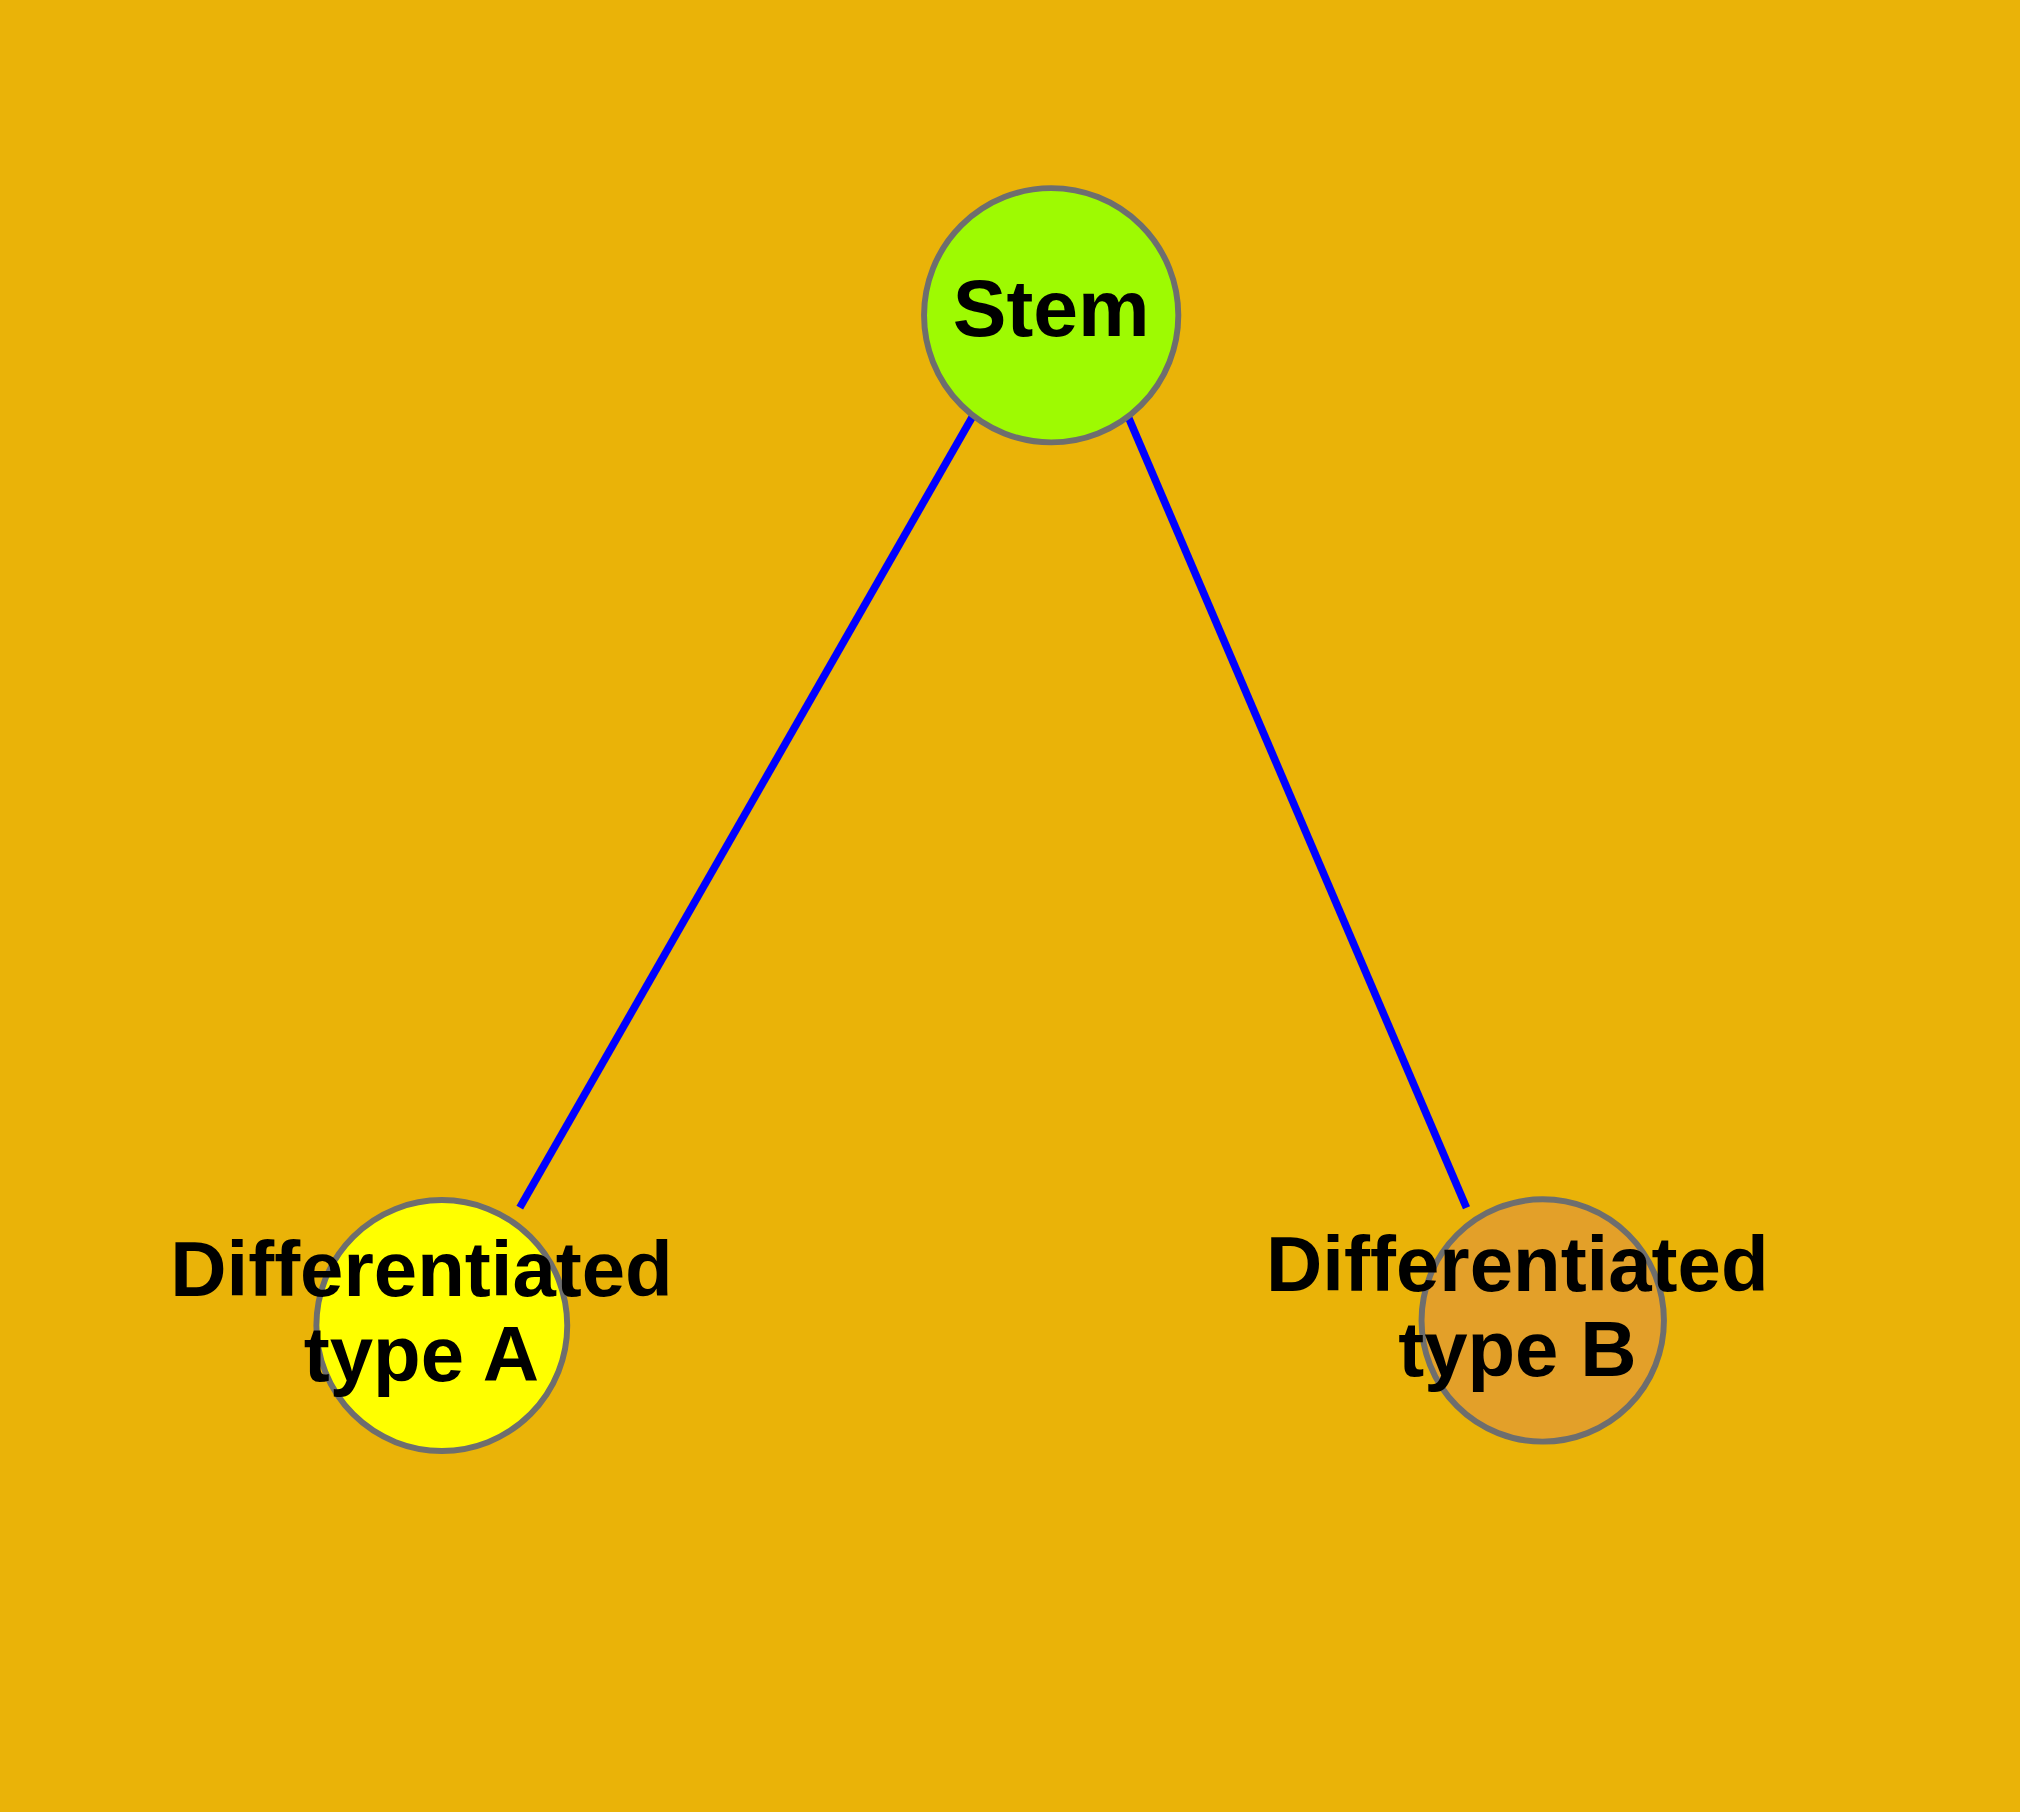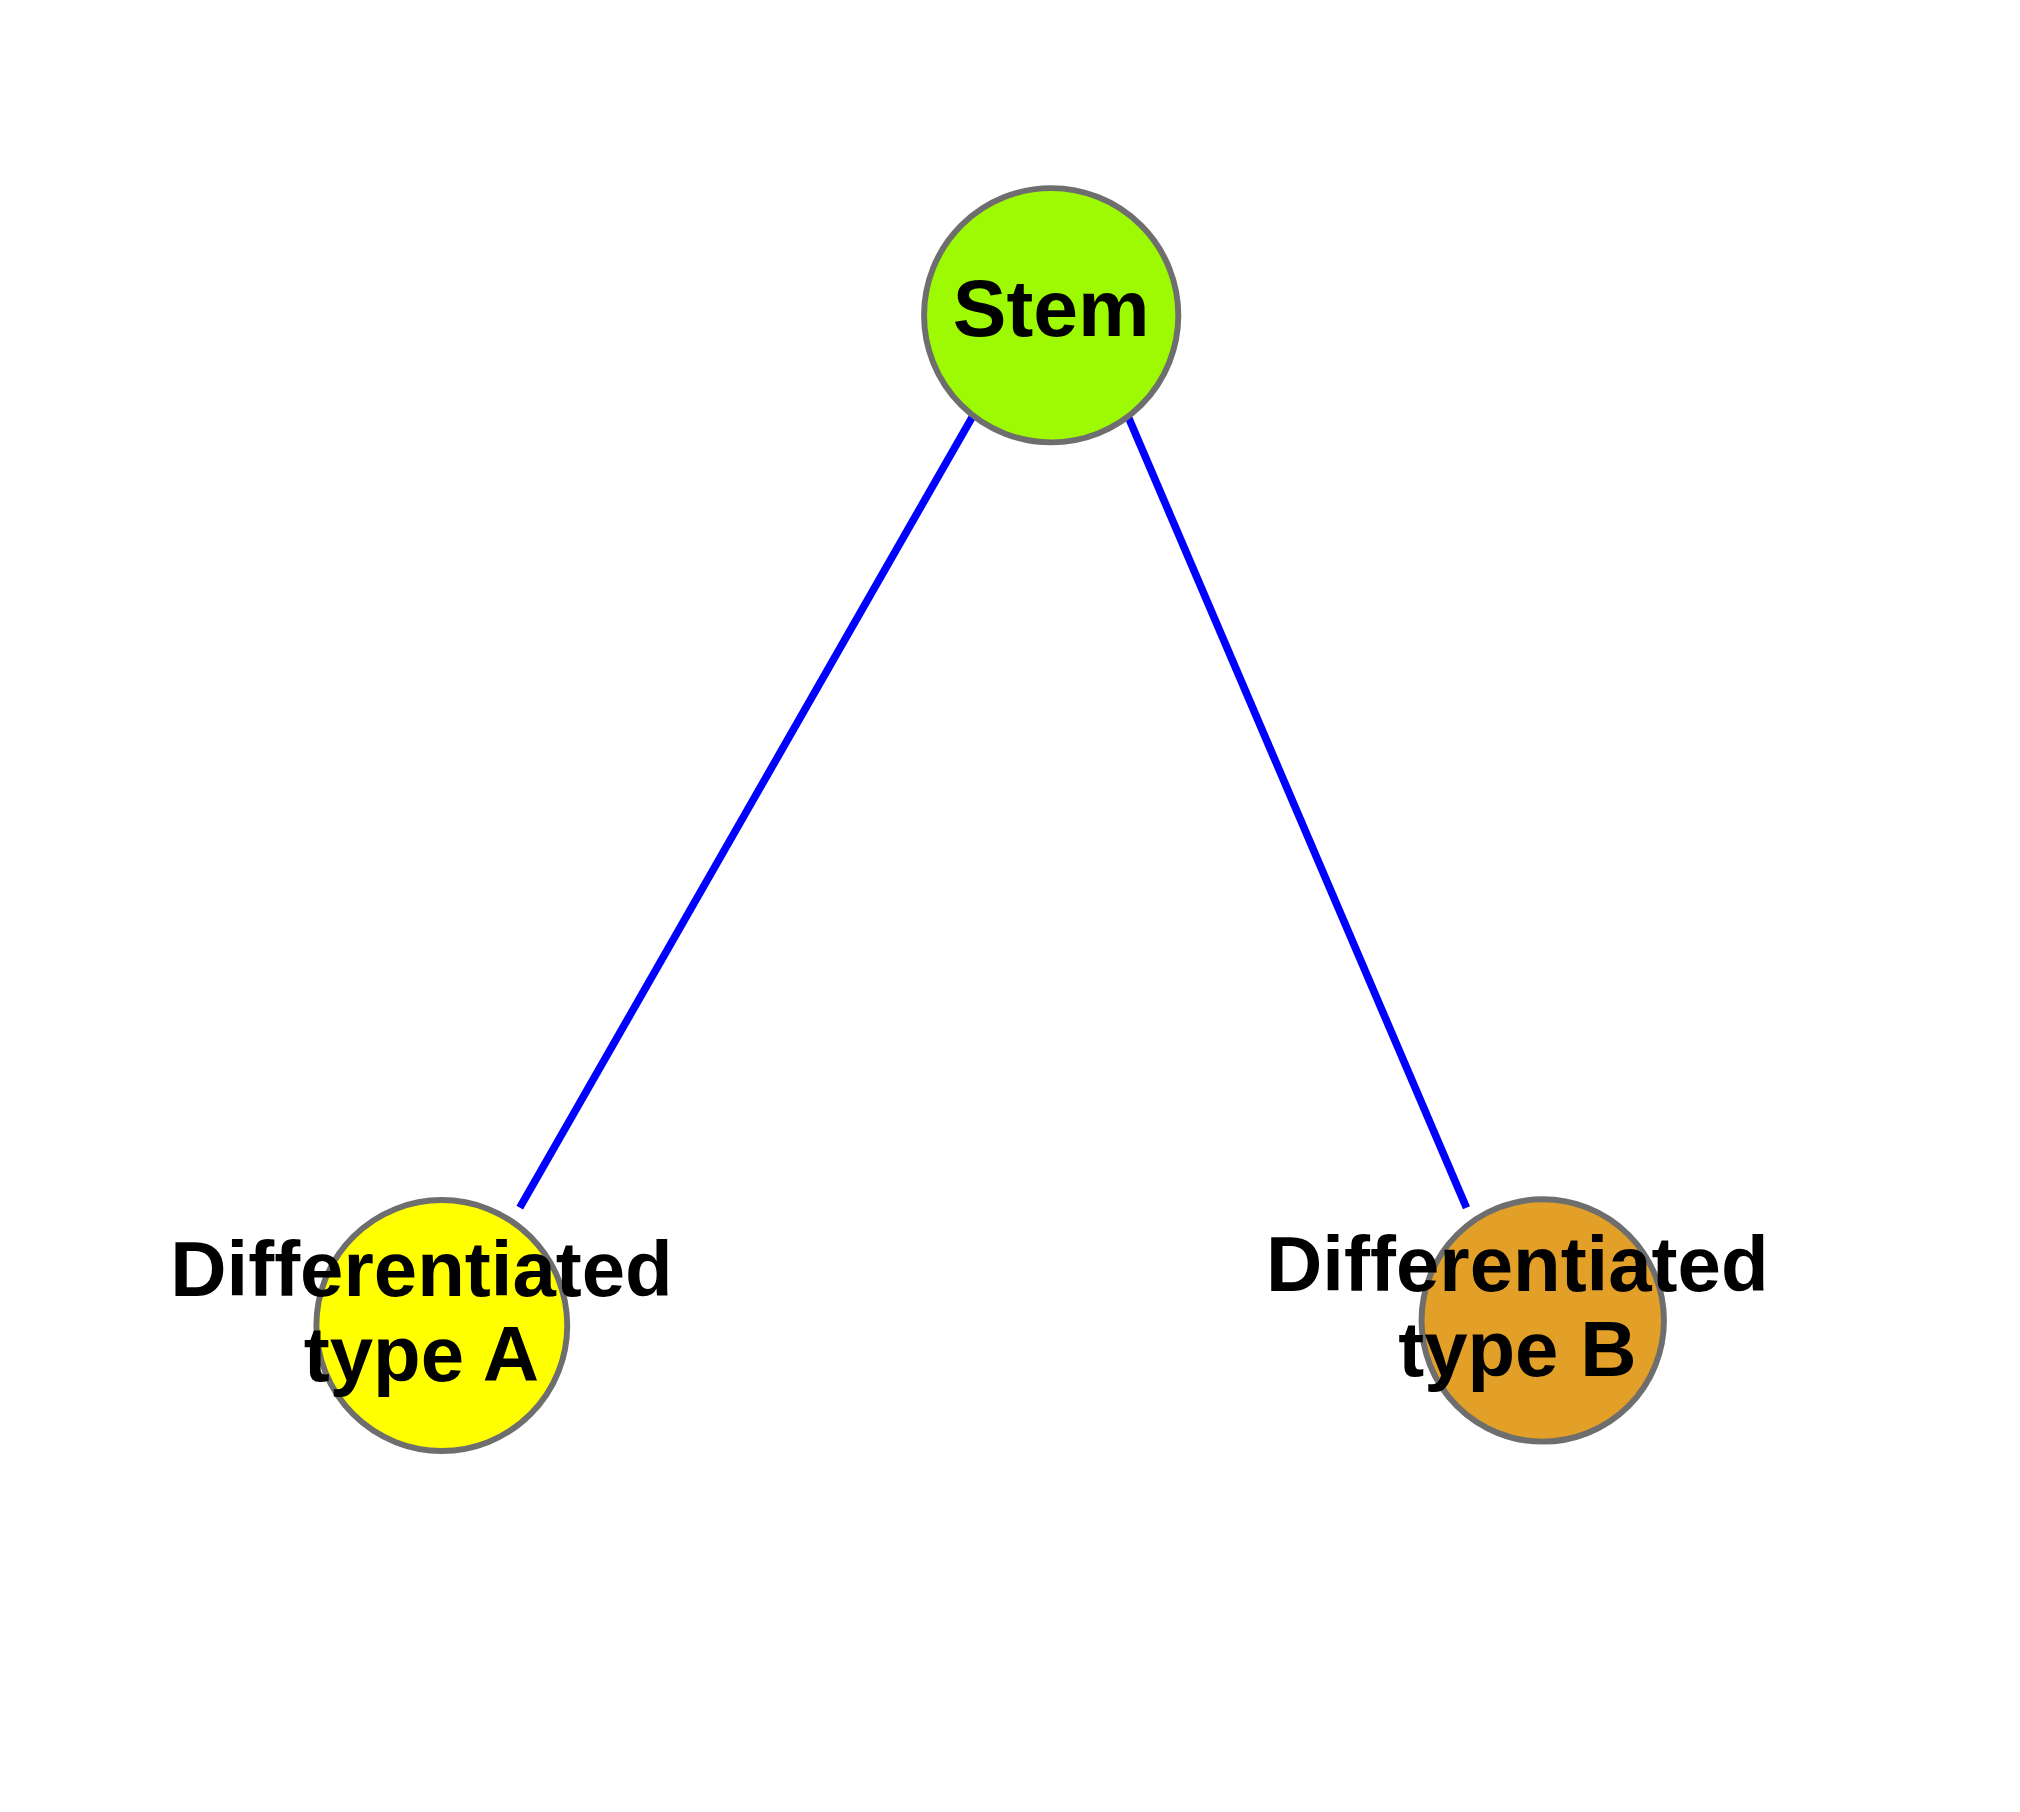--- a/index.html
+++ b/index.html
@@ -37,21 +37,21 @@
     font-family: "Liberation Sans", sans-serif;
     font-weight: bold;
     fill: #000000;
     text-anchor: middle;
     dominant-baseline: middle;
   }
 </style>
 </head>
 <body style="background: rgb(204, 204, 250);">
 
-<div id="canvas" style="width: 2021px; height: 1812px; background: #ffffff;">
+<div id="canvas" style="width: 2021px; height: 1812px; background: #eab308;">
   <svg id="graph-svg" viewBox="0 0 2384 2138" style="width: 2021px; height: 1812px;">
 
     <g>
       <line class="edge-line" x1="1148" y1="490" x2="613" y2="1425" stroke="#0000ff" stroke-width="9"></line>
       <line class="edge-line" x1="1331" y1="492" x2="1730" y2="1425" stroke="#0000ff" stroke-width="9"></line>
     </g>
 
     <g>
       <circle class="node-circle" cx="1240" cy="372" r="150" fill="#9efa02" stroke="#6e6e6e"></circle>
       <circle class="node-circle" cx="521" cy="1564" r="148" fill="#ffff00" stroke="#6e6e6e"></circle>

